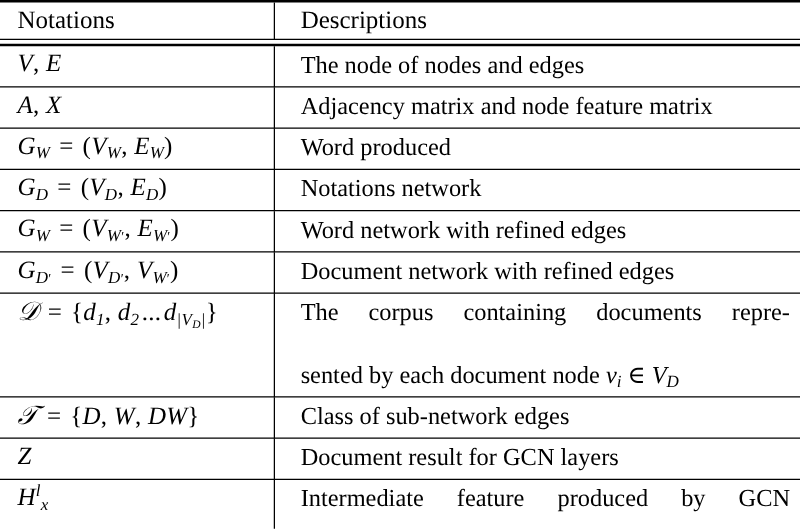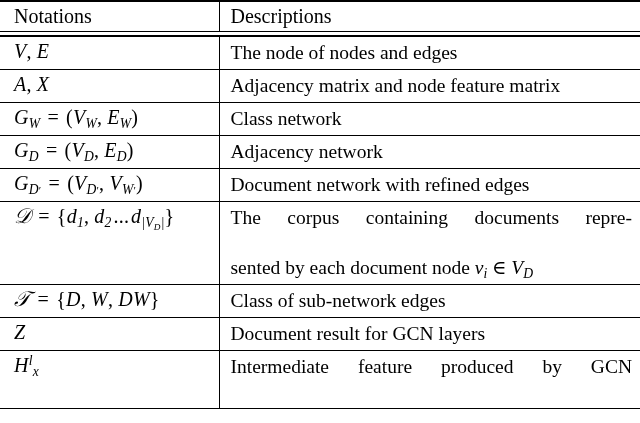--- a/index.html
+++ b/index.html
@@ -49,21 +49,21 @@
     font-weight: normal;
     padding: 0;
   }
 
   th.cell-notation, td.cell-notation {
     border-right: 1.6px solid #000;
     padding-left: 14px;
     padding-right: 6px;
   }
   th.cell-desc, td.cell-desc {
-    padding-left: 11px;
+    padding-left: 21px;
     padding-right: 8px;
   }
 
   tbody tr.data-row > td {
     border-bottom: 1.6px solid #000;
   }
 
   th.cell-notation, th.cell-desc {
     font-size: 20px;
     line-height: 22px;
@@ -181,33 +181,41 @@
         <td class="cell-desc">
           <span class="desc-text single">Adjacency matrix and node feature matrix</span>
         </td>
       </tr>
 
       <tr class="data-row">
         <td class="cell-notation">
           <span class="math"><span class="upr">G</span><sub>W</sub> <span class="op">=</span> <span class="paren">(</span><span class="upr">V</span><sub>W</sub><span class="comma">,</span> <span class="upr">E</span><sub>W</sub><span class="paren">)</span></span>
         </td>
         <td class="cell-desc">
-          <span class="desc-text single">Class network</span>
+          <span class="desc-text single">Word produced</span>
         </td>
       </tr>
 
       <tr class="data-row">
         <td class="cell-notation">
           <span class="math"><span class="upr">G</span><sub>D</sub> <span class="op">=</span> <span class="paren">(</span><span class="upr">V</span><sub>D</sub><span class="comma">,</span> <span class="upr">E</span><sub>D</sub><span class="paren">)</span></span>
         </td>
         <td class="cell-desc">
-          <span class="desc-text single">Adjacency network</span>
-        </td>
-      </tr>
-
+          <span class="desc-text single">Notations network</span>
+        </td>
+      </tr>
+
+      <tr class="data-row">
+        <td class="cell-notation">
+          <span class="math"><span class="upr">G</span><sub>W</sub> <span class="op">=</span> <span class="paren">(</span><span class="upr">V</span><sub>W<span class="prime">′</span></sub><span class="comma">,</span> <span class="upr">E</span><sub>W<span class="prime">′</span></sub><span class="paren">)</span></span>
+        </td>
+        <td class="cell-desc">
+          <span class="desc-text single">Word network with refined edges</span>
+        </td>
+      </tr>
 
       <tr class="data-row">
         <td class="cell-notation">
           <span class="math"><span class="upr">G</span><sub>D<span class="prime">′</span></sub> <span class="op">=</span> <span class="paren">(</span><span class="upr">V</span><sub>D<span class="prime">′</span></sub><span class="comma">,</span> <span class="upr">V</span><sub>W<span class="prime">′</span></sub><span class="paren">)</span></span>
         </td>
         <td class="cell-desc">
           <span class="desc-text single">Document network with refined edges</span>
         </td>
       </tr>
 

